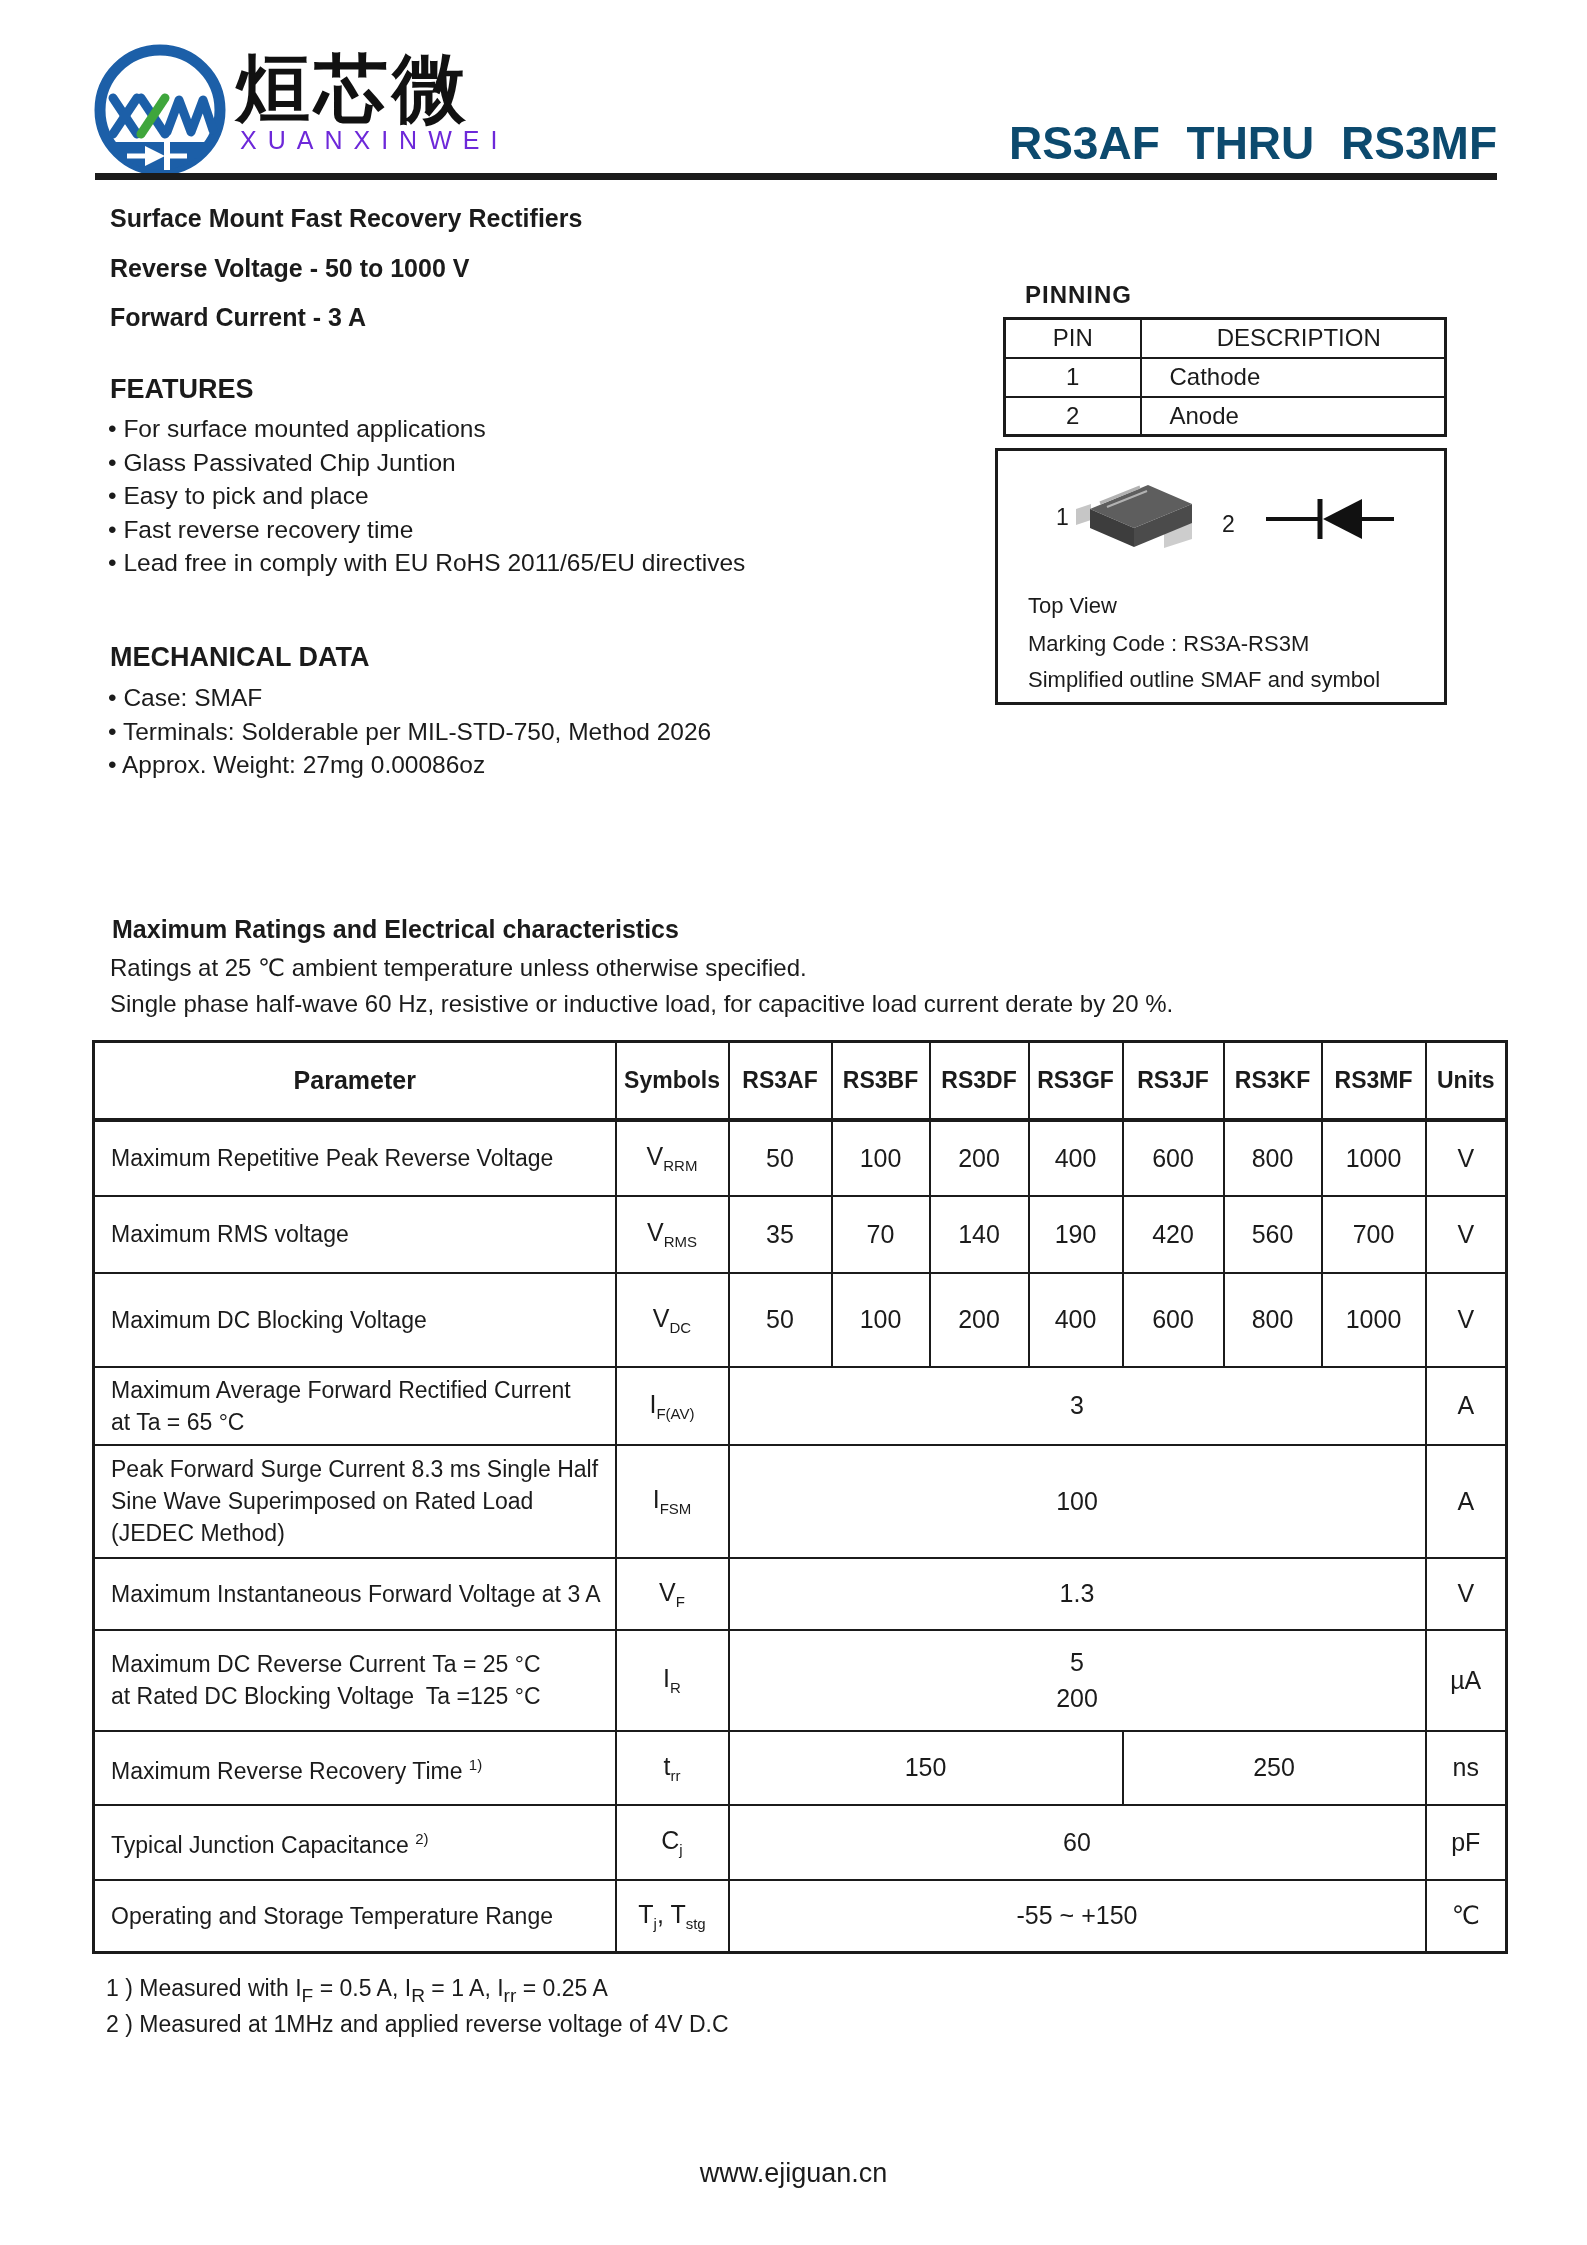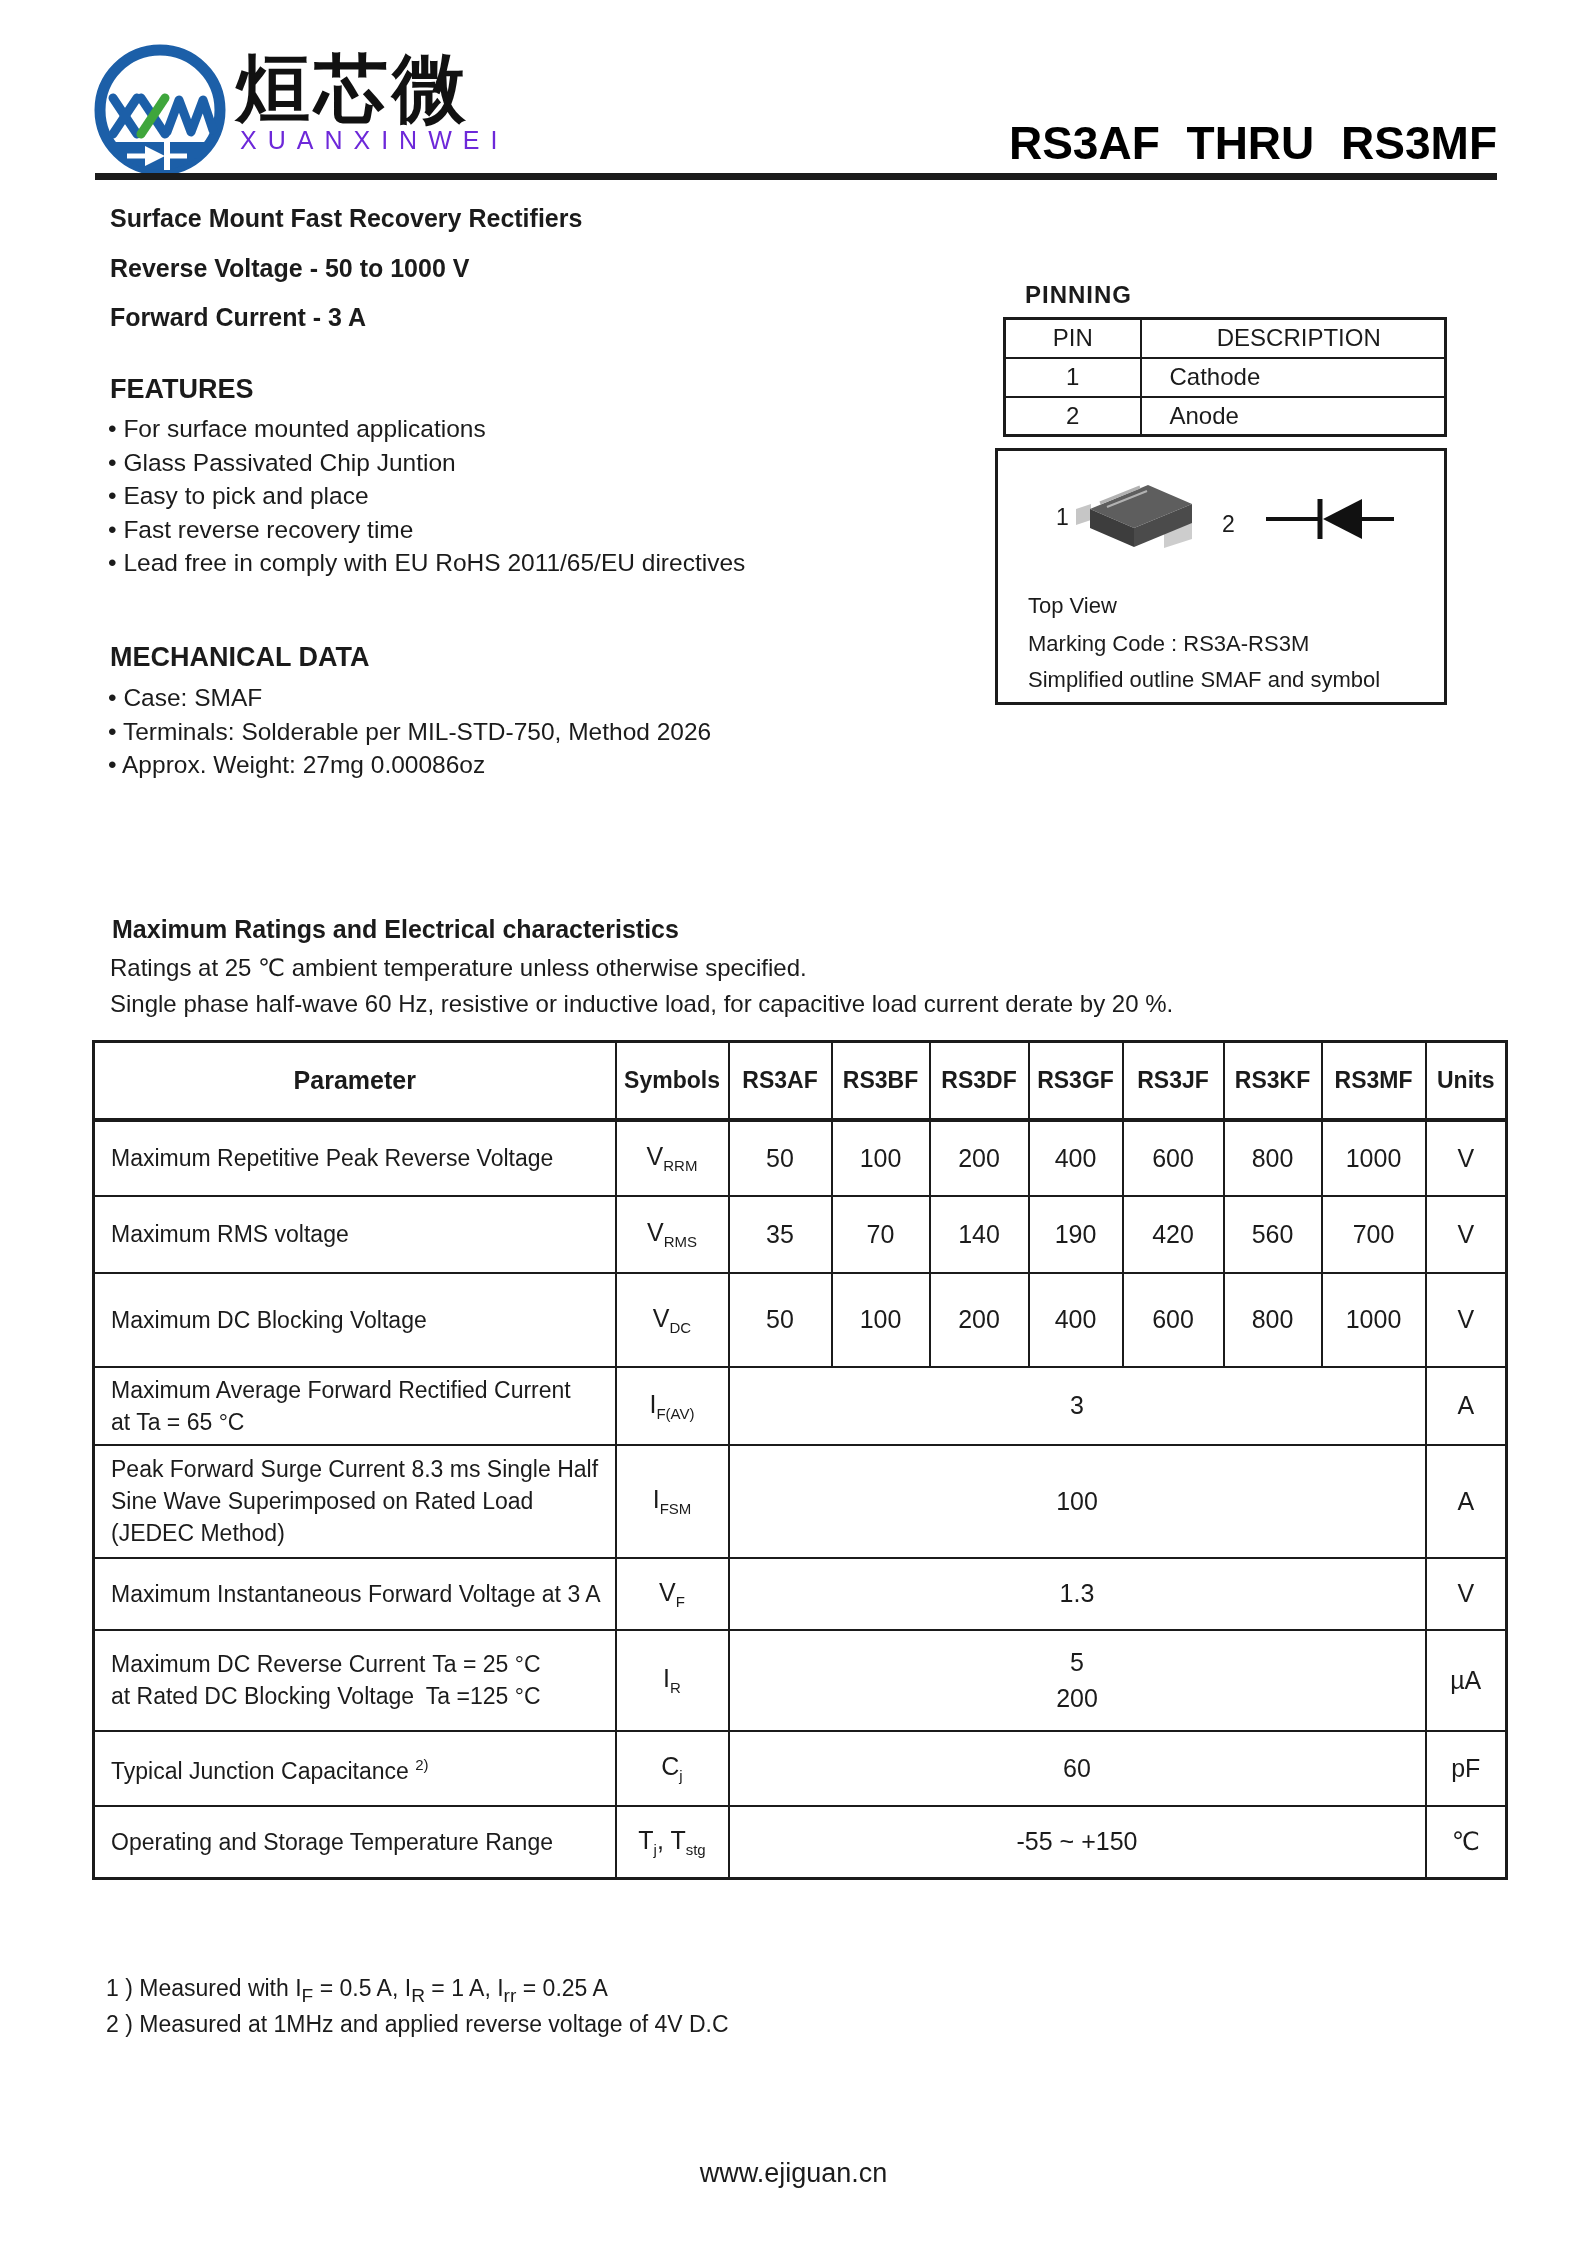--- a/index.html
+++ b/index.html
@@ -7,21 +7,21 @@
   body {
     width:1587px; height:2245px; position:relative;
     font-family:"Liberation Sans","DejaVu Sans",sans-serif;
     color:#1b1b1b;
   }
 
   
   .logo-svg { position:absolute; left:75px; top:38px; width:170px; height:145px; }
   .company-cn { position:absolute; left:236px; top:40px; font-size:74px; font-weight:bold; letter-spacing:4px; color:#111; }
   .company-en { position:absolute; left:240px; top:126px; font-size:25px; letter-spacing:11px; color:#6d28d9; }
-  .page-title { position:absolute; right:90px; top:116px; font-size:46px; font-weight:bold; word-spacing:14px; color:#000000; }
+  .page-title { position:absolute; right:90px; top:116px; font-size:46px; font-weight:bold; word-spacing:14px; color:#0c4a6e; }
   .header-rule { position:absolute; left:95px; top:173px; width:1402px; height:7px; background:#1b1b1b; }
 
   
   .intro-line { position:absolute; left:110px; font-size:25px; font-weight:bold; }
   .sec-heading { position:absolute; left:110px; font-size:27px; font-weight:bold; }
   .bullet-list { position:absolute; left:108px; font-size:24.5px; line-height:33.5px; }
   .bullet-list div { white-space:nowrap; }
 
   
   .pinning-heading { position:absolute; left:1025px; top:281px; font-size:24px; font-weight:bold; letter-spacing:1px; }
@@ -255,20 +255,27 @@
       </td>
       <td class="sym"><span>I</span><sub>R</sub></td>
       <td colspan="7">
         <div class="stack">
           <div>5</div>
           <div>200</div>
         </div>
       </td>
       <td>µA</td>
     </tr>
+    <tr class="h-r8">
+      <td class="param"><span>Maximum Reverse Recovery Time</span> <sup class="fnref">1)</sup></td>
+      <td class="sym"><span>t</span><sub>rr</sub></td>
+      <td colspan="4">150</td>
+      <td colspan="3">250</td>
+      <td>ns</td>
+    </tr>
     <tr class="h-r9">
       <td class="param"><span>Typical Junction Capacitance</span> <sup class="fnref">2)</sup></td>
       <td class="sym"><span>C</span><sub>j</sub></td>
       <td colspan="7">60</td>
       <td>pF</td>
     </tr>
     <tr class="h-r10">
       <td class="param">Operating and Storage Temperature Range</td>
       <td class="sym"><span>T</span><sub>j</sub><span>, </span><span>T</span><sub>stg</sub></td>
       <td colspan="7">-55 ~ +150</td>

